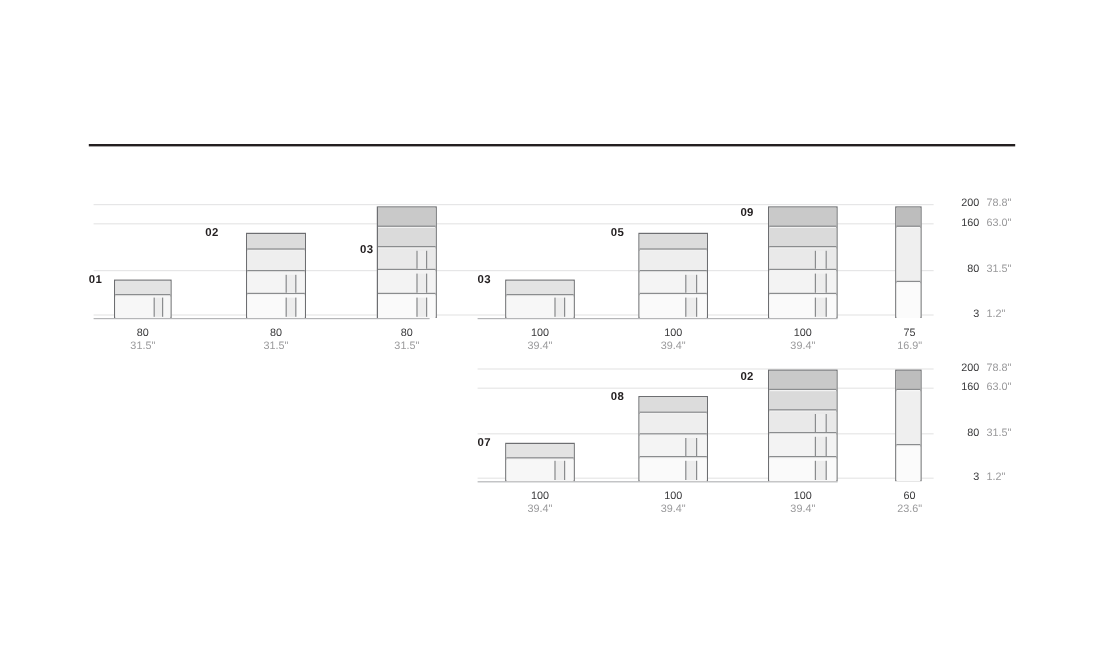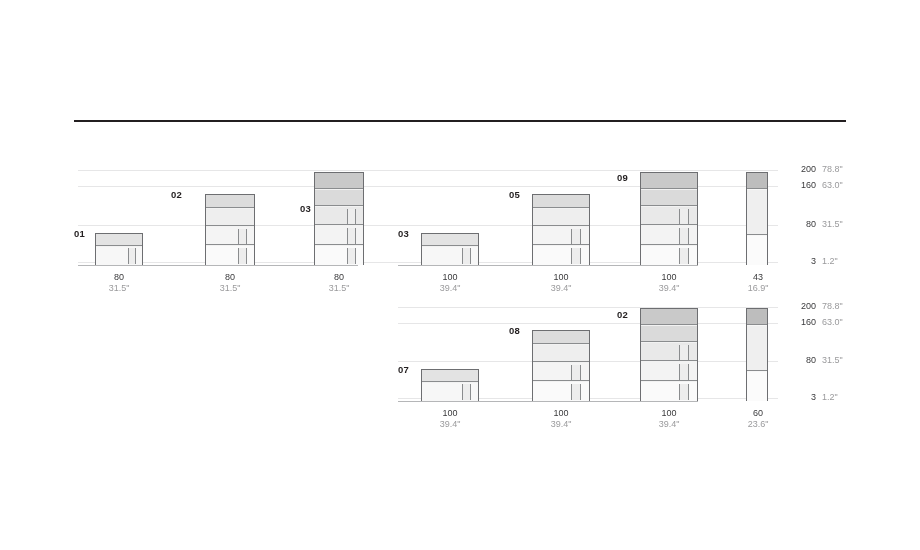--- a/index.html
+++ b/index.html
@@ -153,21 +153,21 @@
     </div>
   </div>
 
   <div class="unit">
     <div class="swatch" style="left:746px;top:172px;width:22px;height:93px;background:#f7f7f7;">
       <div class="sw-seg" style="top:0;height:16px;background:#bdbdbd;border-bottom:1px solid #8a8c8e;"></div>
       <div class="sw-seg" style="top:17px;height:45px;background:#efefef;border-bottom:1px solid #8a8c8e;"></div>
       <div class="sw-seg" style="top:63px;height:29px;background:#fbfbfb;"></div>
     </div>
     <div class="dimw" style="left:723px;top:272px;">
-      <span class="cm">43</span>
+      <span class="cm">75</span>
       <span class="in">16.9"</span>
     </div>
   </div>
 
   <div class="scale-row" style="left:790px;top:164px;">
     <span class="cm">200</span>
     <span class="in">78.8"</span>
   </div>
   <div class="scale-row" style="left:790px;top:180px;">
     <span class="cm">160</span>

